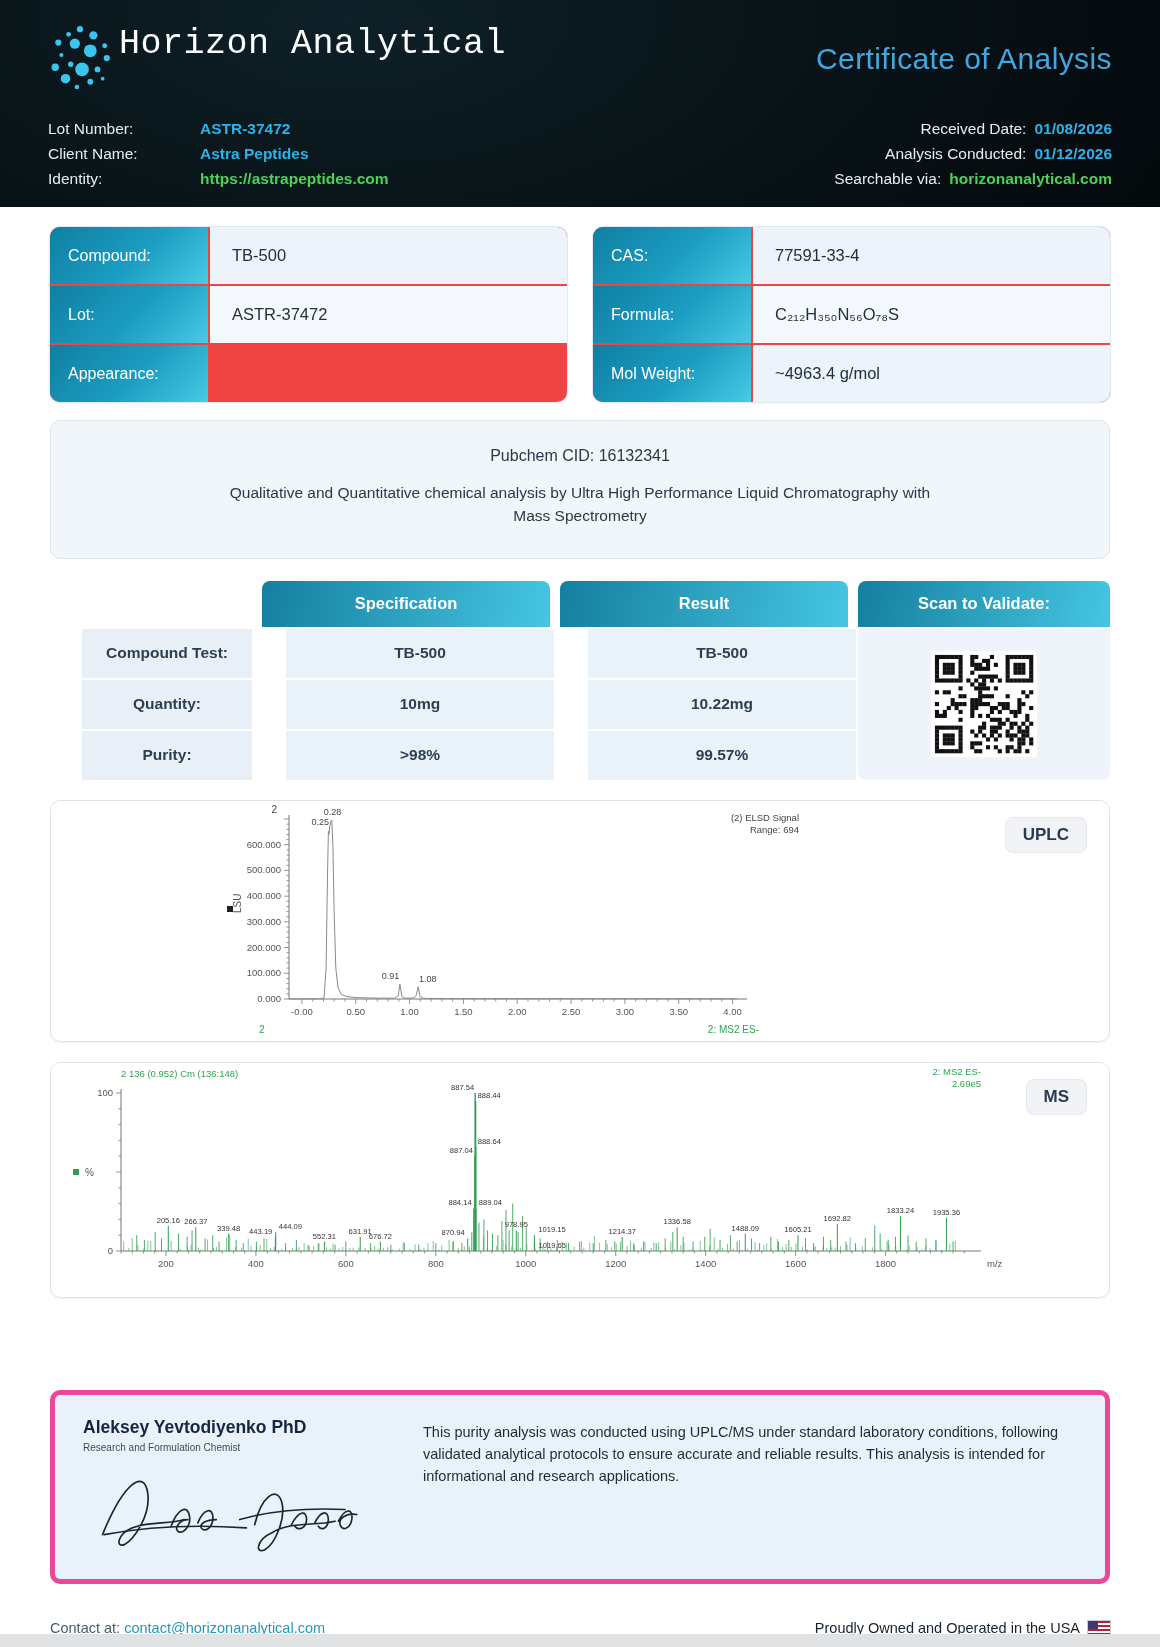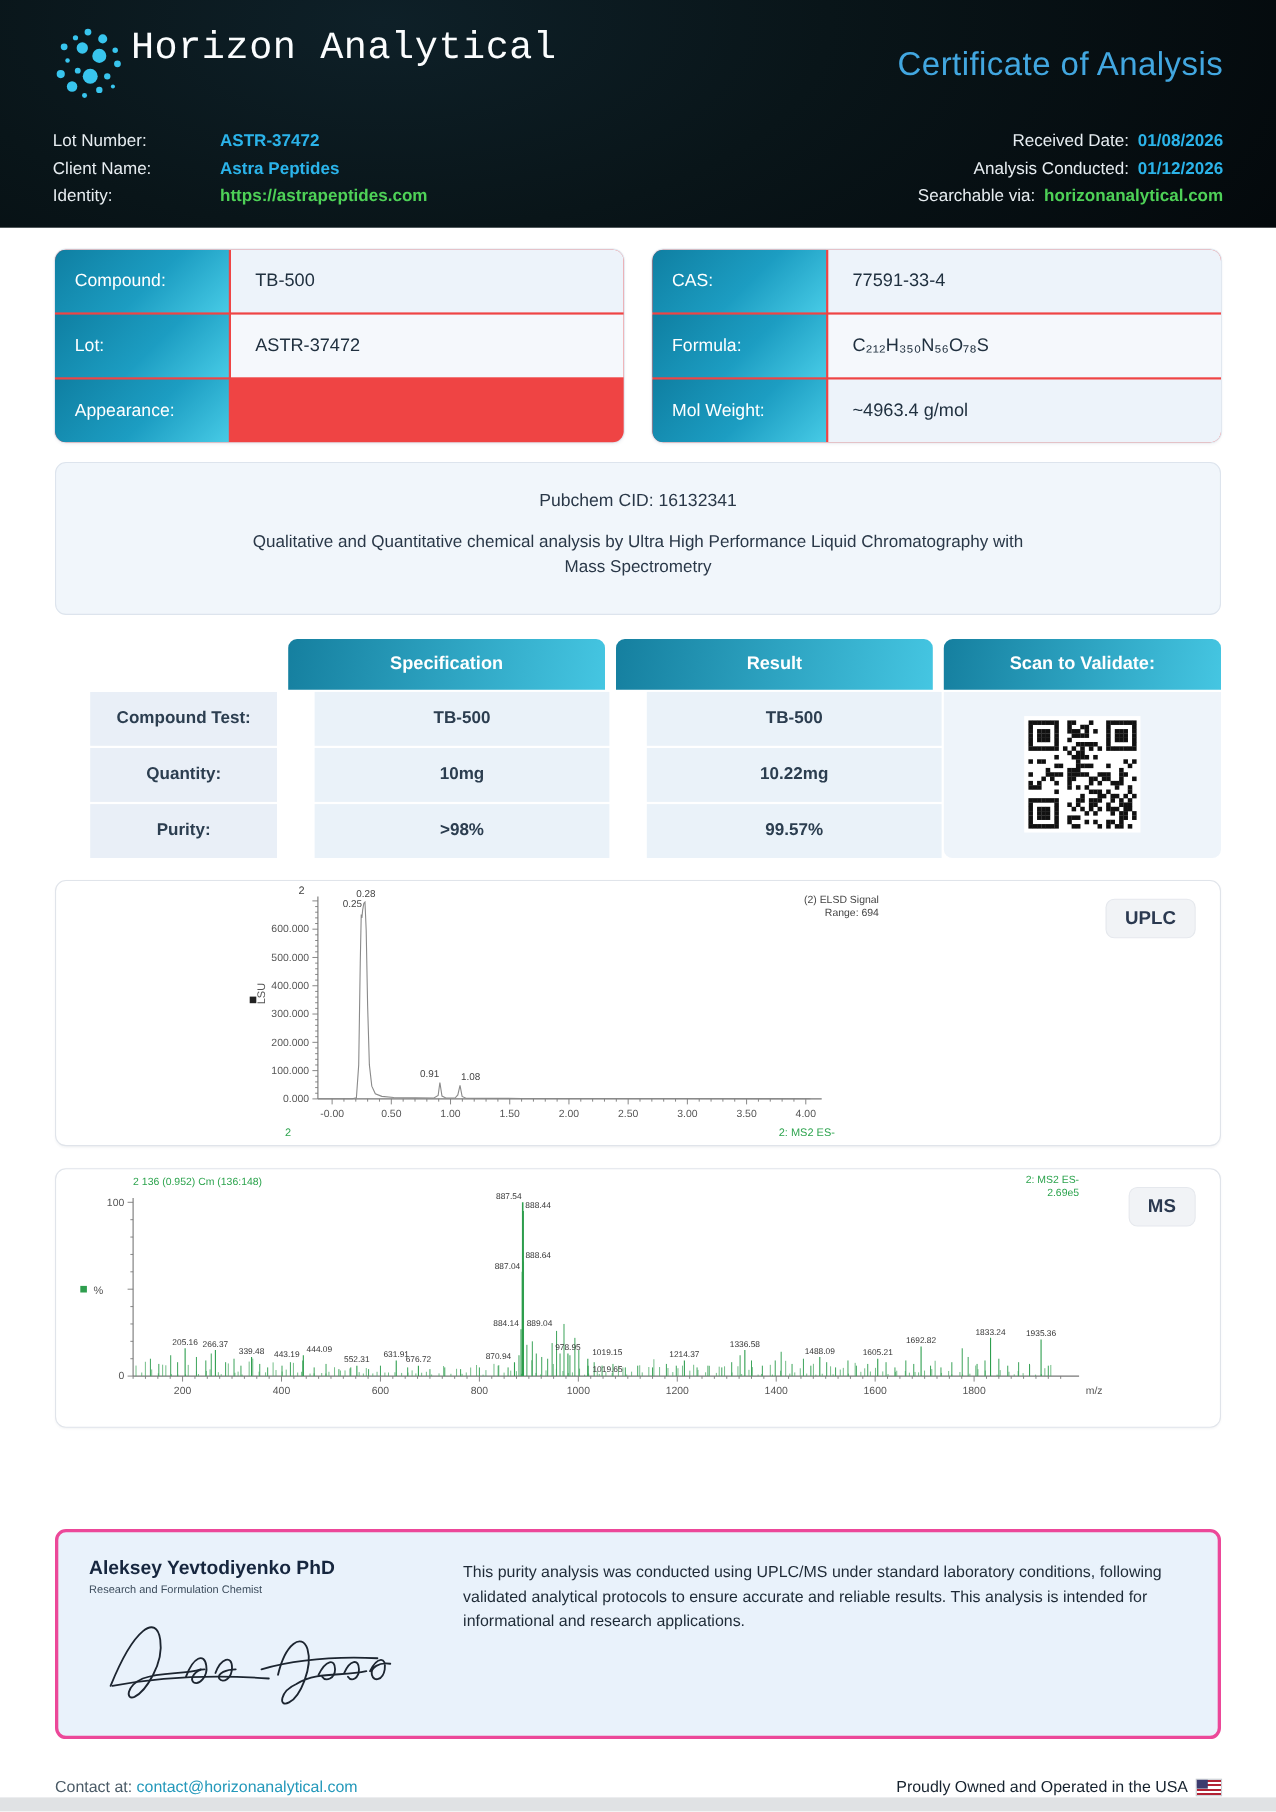--- a/index.html
+++ b/index.html
@@ -57,21 +57,21 @@
   .lab-col { border-radius:8px 0 0 8px; overflow:hidden; }
 
   
   .chart-panel { margin-top:20px; border:1px solid #e0e4ea; border-radius:10px; position:relative;
                  background:#ffffff; box-shadow:0 1px 2px rgba(30,50,80,.05); }
   .chart-badge { position:absolute; top:16px; right:22px; background:#f1f3f6; border:1px solid #e5e8ed;
                  border-radius:8px; padding:7px 17px; font-weight:bold; font-size:17px; color:#2b3950; }
   .chart-panel svg { display:block; }
 
   
-  .sig-panel { margin-top:92px; background:#e9f2fb; border:3px solid #ec4899; border-radius:10px;
+  .sig-panel { margin-top:92px; background:#e9f2fb; border:5px solid #ec4899; border-radius:10px;
                padding:22px 28px; display:flex; gap:44px; min-height:160px; }
   .sig-left { width:296px; flex-shrink:0; }
   .sig-name { font-size:17.5px; font-weight:bold; color:#16263e; }
   .sig-role { font-size:10px; color:#3c4c5c; margin-top:4px; }
   .sig-note { font-size:14.5px; color:#1e2a36; line-height:1.55; padding-top:4px; }
 
   
   .footer { margin-top:36px; display:flex; justify-content:space-between; align-items:flex-end; font-size:14.5px; }
   .foot-left { color:#4a5a66; }
   .foot-link { color:#2398ba; }

